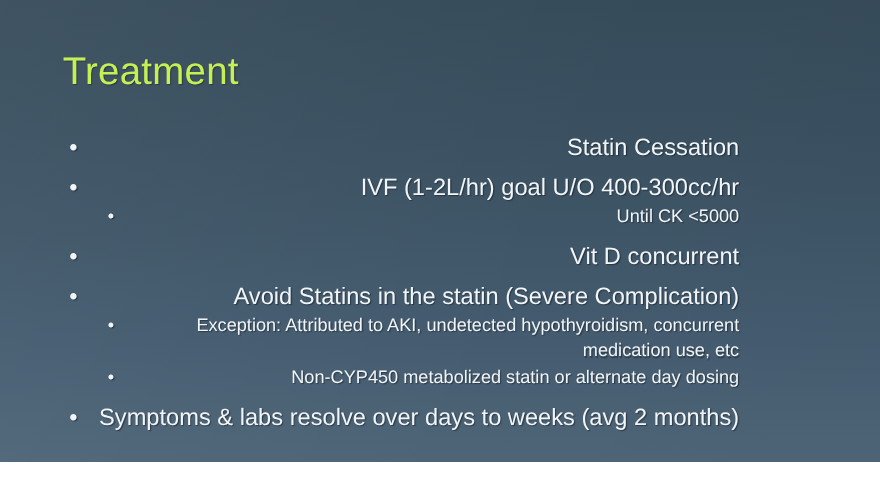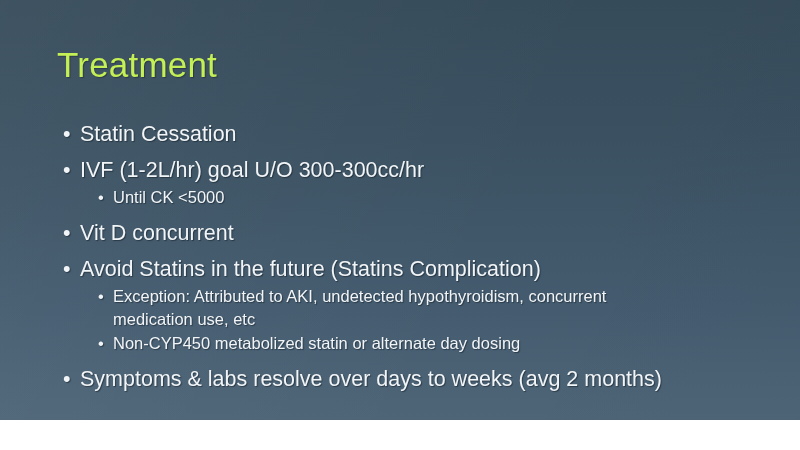--- a/index.html
+++ b/index.html
@@ -101,54 +101,55 @@
   }
   .tight {
     margin-bottom: 1px;
   }
   .dot {
     color: #f2f5f7;
     user-select: none;
   }
   .txt {
     display: block;
+    text-align: right;
   }
 </style>
 </head>
 <body>
 
 <div class="slide">
 
   <div class="slide-title">Treatment</div>
 
   <div class="body-block">
 
     <div class="bullet lvl1">
       <span class="dot">•</span>
       <span class="txt">Statin Cessation</span>
     </div>
 
     <div class="bullet lvl1 tight">
       <span class="dot">•</span>
-      <span class="txt">IVF (1-2L/hr) goal U/O 300-300cc/hr</span>
+      <span class="txt">IVF (1-2L/hr) goal U/O 400-300cc/hr</span>
     </div>
 
     <div class="bullet lvl2 gap-small">
       <span class="dot">•</span>
       <span class="txt">Until CK &lt;5000</span>
     </div>
 
     <div class="bullet lvl1">
       <span class="dot">•</span>
       <span class="txt">Vit D concurrent</span>
     </div>
 
     <div class="bullet lvl1 tight">
       <span class="dot">•</span>
-      <span class="txt">Avoid Statins in the future (Statins Complication)</span>
+      <span class="txt">Avoid Statins in the statin (Severe Complication)</span>
     </div>
 
     <div class="bullet lvl2 tight">
       <span class="dot">•</span>
       <span class="txt">Exception: Attributed to AKI, undetected hypothyroidism, concurrent medication use, etc</span>
     </div>
 
     <div class="bullet lvl2 gap-small">
       <span class="dot">•</span>
       <span class="txt">Non-CYP450 metabolized statin or alternate day dosing</span>

